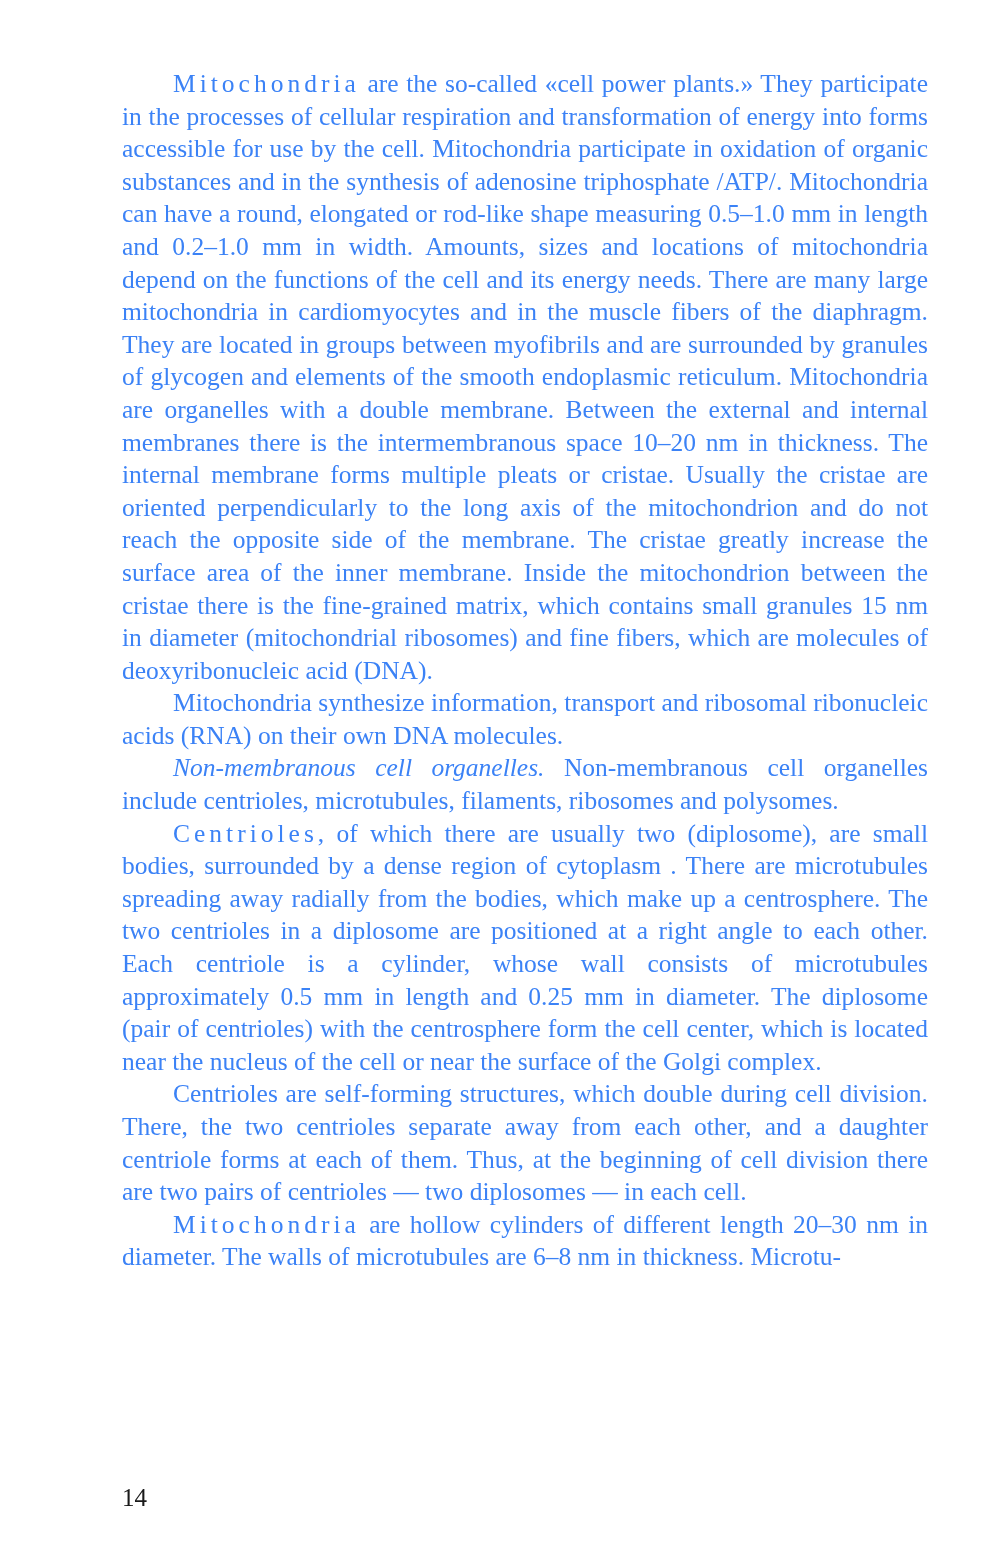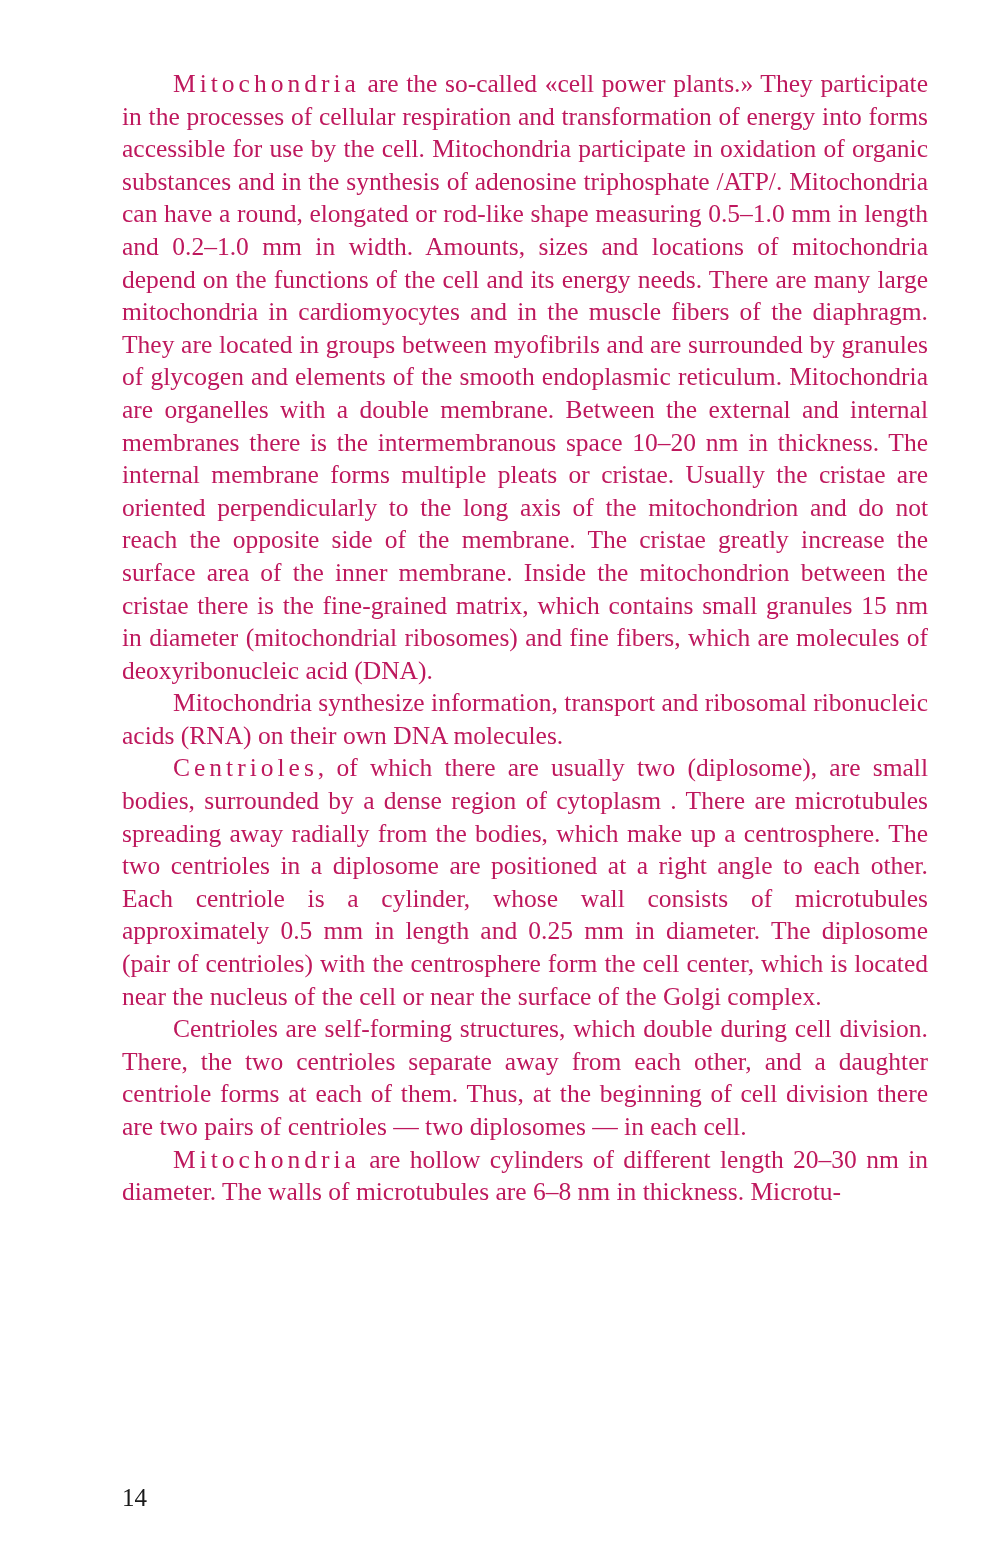--- a/index.html
+++ b/index.html
@@ -1,27 +1,28 @@
 <!DOCTYPE html>
 <html><head>
 <meta charset="utf-8">
 <style>
   html, body { margin:0; padding:0; background:#ffffff; }
   body { width:1000px; height:1550px; position:relative; overflow:hidden; }
   .page { position:absolute; left:122px; top:68px; width:806px;
-    font-family:"Liberation Serif", serif; font-size:25.5px; line-height:32.6px; color:#be185d; }
+    font-family:"Liberation Serif", serif; font-size:25.5px; line-height:32.6px; color:#3b82f6; }
   .p { margin:0; text-align:justify; text-indent:51px; hyphens:none; }
   .sp { letter-spacing:4px; }
   .it { font-style:italic; }
   .pagenum { position:absolute; left:122px; top:1484px; font-family:"Liberation Serif", serif; font-size:25px; color:#1a1a1a; }
 </style>
 </head>
 <body>
 
 <div class="page">
   <p class="p"><span class="sp">Mitochondria</span><span> are the so-called «cell power plants.» They participate in the processes of cellular respiration and transformation of energy into forms accessible for use by the cell. Mitochondria participate in oxidation of organic substances and in the synthesis of adenosine triphosphate /ATP/. Mitochondria can have a round, elongated or rod-like shape measuring 0.5–1.0 mm in length and 0.2–1.0 mm in width. Amounts, sizes and locations of mitochondria depend on the functions of the cell and its energy needs. There are many large mitochondria in cardiomyocytes and in the muscle fibers of the diaphragm. They are located in groups between myofibrils and are surrounded by granules of glycogen and elements of the smooth endoplasmic reticulum. Mitochondria are organelles with a double membrane. Between the external and internal membranes there is the intermembranous space 10–20 nm in thickness. The internal membrane forms multiple pleats or cristae. Usually the cristae are oriented perpendicularly to the long axis of the mitochondrion and do not reach the opposite side of the membrane. The cristae greatly increase the surface area of the inner membrane. Inside the mitochondrion between the cristae there is the fine-grained matrix, which contains small granules 15 nm in diameter (mitochondrial ribosomes) and fine fibers, which are molecules of deoxyribonucleic acid (DNA).</span></p>
   <p class="p"><span>Mitochondria synthesize information, transport and ribosomal ribonucleic acids (RNA) on their own DNA molecules.</span></p>
+  <p class="p"><span class="it">Non-membranous cell organelles.</span><span> Non-membranous cell organelles include centrioles, microtubules, filaments, ribosomes and polysomes.</span></p>
   <p class="p"><span class="sp">Centrioles</span><span>, of which there are usually two (diplosome), are small bodies, surrounded by a dense region of cytoplasm . There are microtubules spreading away radially from the bodies, which make up a centrosphere. The two centrioles in a diplosome are positioned at a right angle to each other. Each centriole is a cylinder, whose wall consists of microtubules approximately 0.5 mm in length and 0.25 mm in diameter. The diplosome (pair of centrioles) with the centrosphere form the cell center, which is located near the nucleus of the cell or near the surface of the Golgi complex.</span></p>
   <p class="p"><span>Centrioles are self-forming structures, which double during cell division. There, the two centrioles separate away from each other, and a daughter centriole forms at each of them. Thus, at the beginning of cell division there are two pairs of centrioles — two diplosomes — in each cell.</span></p>
   <p class="p"><span class="sp">Mitochondria</span><span> are hollow cylinders of different length 20–30 nm in diameter. The walls of microtubules are 6–8 nm in thickness. Microtu-</span></p>
 </div>
 
 <div class="pagenum">14</div>
 
 </body></html>

